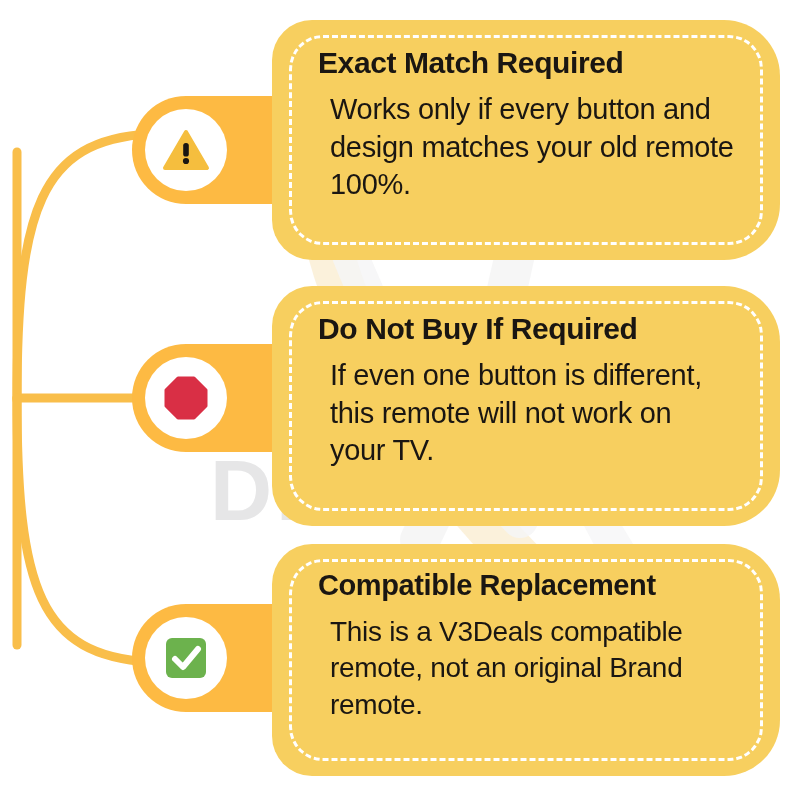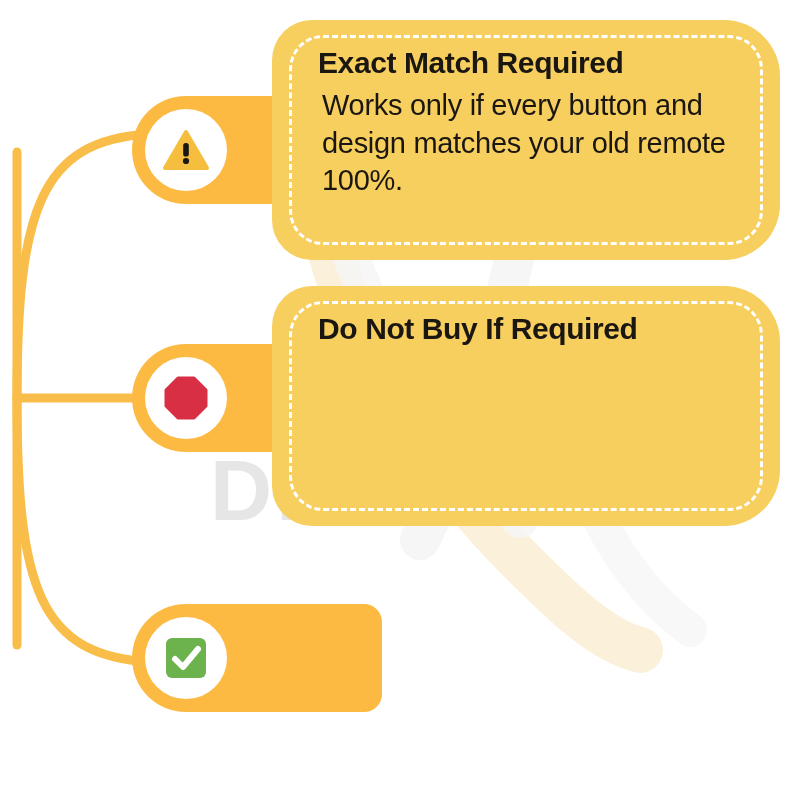--- a/index.html
+++ b/index.html
@@ -109,21 +109,21 @@
     font-family: "Liberation Sans", sans-serif;
     font-weight: bold;
     font-size: 30px;
     line-height: 1.1;
     color: #1a1612;
     letter-spacing: -0.4px;
   }
   .card-body {
     position: relative;
     z-index: 2;
-    margin: 4px;
+    margin: 12px;
     font-family: "Liberation Sans", sans-serif;
     font-weight: normal;
     font-size: 29px;
     line-height: 1.30;
     color: #1a1612;
     letter-spacing: -0.3px;
   }
   .card-3 .card-title { font-size: 29px; }
   .card-3 .card-body { font-size: 28px; }
 </style>
@@ -172,23 +172,29 @@
 
   <div class="icon-pill pill-2"></div>
   <div class="icon-circle circ-2">
     <svg class="icon-glyph" width="46" height="46" viewBox="0 0 46 46">
       <polygon points="15,3 31,3 43,15 43,31 31,43 15,43 3,31 3,15" fill="#D92F45" stroke="#D92F45" stroke-width="3" stroke-linejoin="round"></polygon>
     </svg>
   </div>
   <div class="card card-2">
     <div class="card-inner-dash"></div>
     <h2 class="card-title">Do Not Buy If Required</h2>
+    <p class="card-body">If even one button is different, this remote will not work on your TV.</p>
   </div>
 
   <div class="icon-pill pill-3"></div>
   <div class="icon-circle circ-3">
     <svg class="icon-glyph" width="46" height="46" viewBox="0 0 46 46">
       <rect x="3" y="3" width="40" height="40" rx="6" fill="#6CB24D"></rect>
       <path d="M12 24 L20 32 L35 14" fill="none" stroke="#ffffff" stroke-width="6" stroke-linecap="round" stroke-linejoin="round"></path>
     </svg>
   </div>
+  <div class="card card-3">
+    <div class="card-inner-dash"></div>
+    <h2 class="card-title">Compatible Replacement</h2>
+    <p class="card-body">This is a V3Deals compatible remote, not an original Brand remote.</p>
+  </div>
 
 </div>
 
 </body></html>

